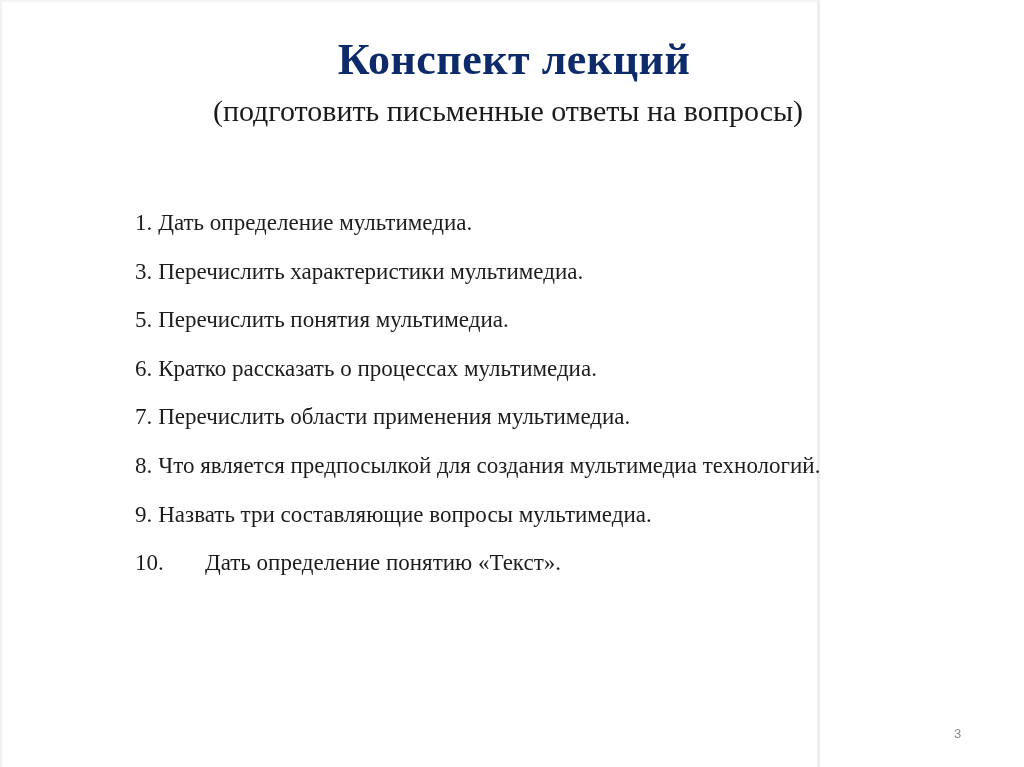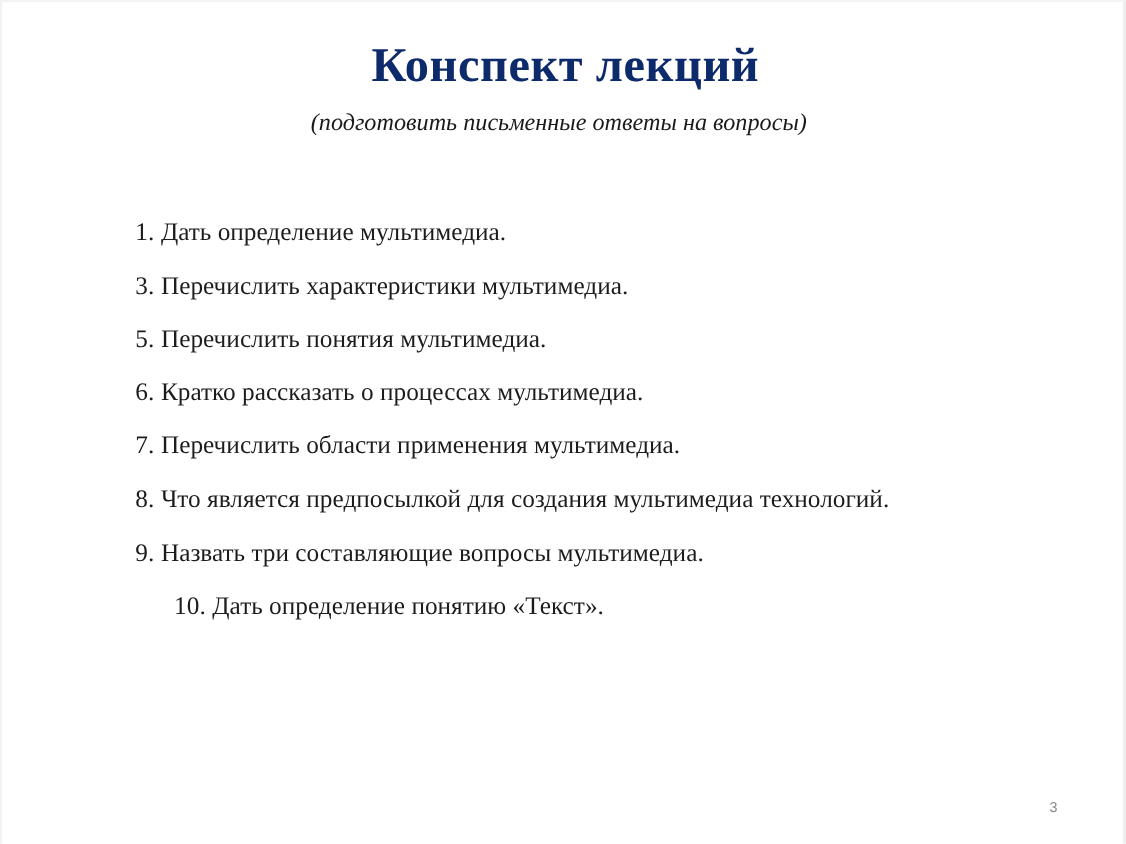--- a/index.html
+++ b/index.html
@@ -11,21 +11,21 @@
       width: 1024px;
       height: 767px;
       position: relative;
       overflow: hidden;
       font-family: "Liberation Serif", "DejaVu Serif", serif;
     }
     .slide {
       position: absolute;
       left: 0;
       top: 0;
-      width: 1024px;
+      width: 820px;
       height: 767px;
       background: #ffffff;
       box-sizing: border-box;
       border-left: 2px solid #f2f2f2;
       border-top: 2px solid #f4f4f4;
       border-right: 3px solid #eeeeee;
     }
     .title {
       position: absolute;
       left: 0;
@@ -37,48 +37,46 @@
       color: #0d2a6b;
       letter-spacing: 0.5px;
       line-height: 56px;
     }
     .subtitle {
       position: absolute;
       left: 0;
       width: 1012px;
       top: 89px;
       text-align: center;
-      font-size: 22px;
+      font-size: 30px;
       color: #1a1a1a;
       line-height: 40px;
-      font-style: italic;
     }
     .questions {
       position: absolute;
       left: 121px;
       top: 191px;
-      margin: 0;
+      margin: 12px;
       padding: 0;
       list-style: none;
     }
     .question {
       font-size: 23px;
       color: #1c1c1c;
       height: 48.6px;
       line-height: 36px;
       white-space: nowrap;
     }
     .q-num {
       display: inline-block;
       margin-right: 6px;
     }
     .q-num.wide {
       width: 64px;
       margin-right: 6px;
-      text-align: right;
     }
     .slide-number {
       position: absolute;
       left: 952px;
       top: 724px;
       font-family: "Liberation Sans", "DejaVu Sans", sans-serif;
       font-size: 13px;
       color: #8a8a8a;
     }
   </style>

